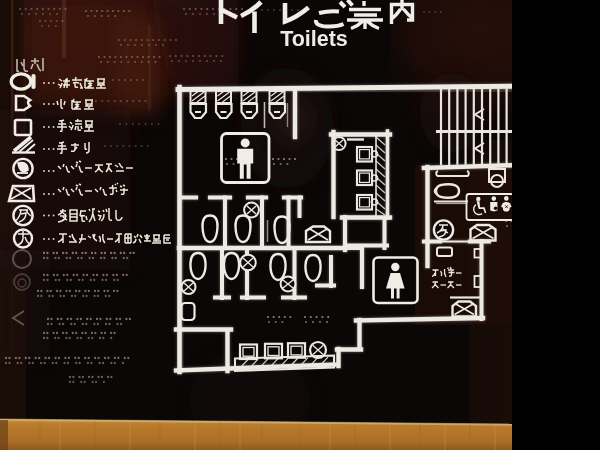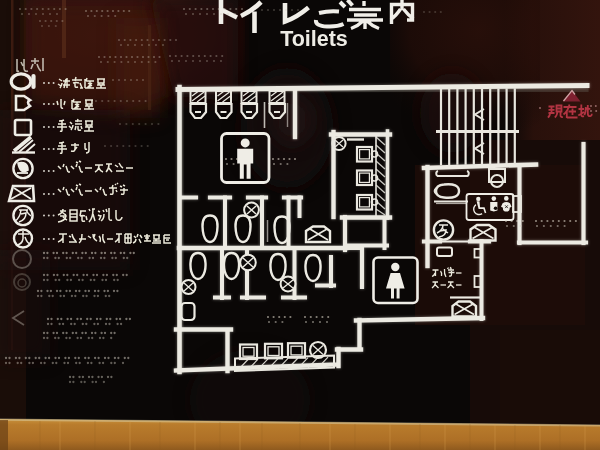--- a/index.html
+++ b/index.html
@@ -1,16 +1,16 @@
 <!DOCTYPE html>
 <html><head>
 <meta charset="utf-8">
 <style>
 html,body{margin:0;padding:0;background:#000;}
-#stage{position:relative;width:600px;height:450px;overflow:hidden;font-family:"Liberation Sans",sans-serif;}
+#stage{position:relative;width:512px;height:450px;overflow:hidden;font-family:"Liberation Sans",sans-serif;}
 </style>
 </head>
 <body>
 <div id="stage">
 <svg width="600" height="450" viewBox="0 0 600 450">
 <defs>
 <radialGradient id="tl" cx="42%" cy="28%" r="72%">
  <stop offset="0%" stop-color="#39140d"></stop>
  <stop offset="55%" stop-color="#2b100a"></stop>
  <stop offset="100%" stop-color="#120806" stop-opacity="0"></stop>

